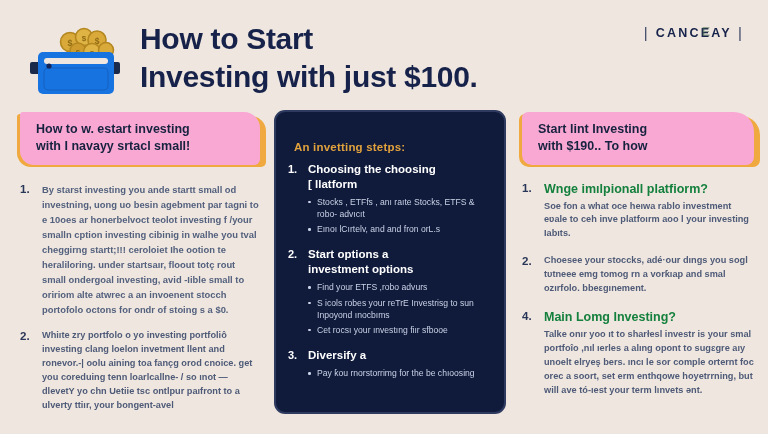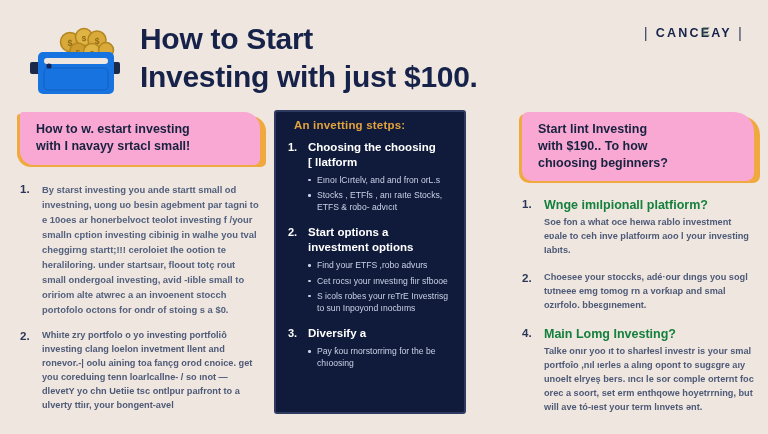--- a/index.html
+++ b/index.html
@@ -62,25 +62,25 @@
     font-size:12.5px;font-weight:700;color:#15803d;
     line-height:1.28;margin-bottom:3px;
   }
   .item .para{
     font-size:9.2px;line-height:1.52;color:#4E5A78;font-weight:bold;
   }
   .left-first .para{font-size:9.4px;line-height:1.6;color:#53607E;}
 
   
   .panel{
-    position:absolute;left:274px;top:110px;width:192px;height:304px;
+    position:absolute;left:274px;top:110px;width:232px;height:304px;
     background:#101B3C;
     border:2px solid #2E3A60;
-    border-radius:3px;
-    padding:4px 12px 8px 12px;
+    border-radius:11px;
+    padding:26px 12px 8px 12px;
     box-sizing:border-box;
     overflow:hidden;
   }
   .panel-title{
     font-size:11.5px;font-weight:700;color:#E2A23C;
     margin:3px 0 9px 6px;letter-spacing:.2px;
   }
   .p-item{display:flex;margin-bottom:9px;}
   .p-item .num{
     width:20px;flex:0 0 20px;
@@ -177,37 +177,37 @@
     <div class="panel-title">An invetting stetps:</div>
 
     <div class="p-item">
       <div class="num">1.</div>
       <div class="body">
         <div class="head">
           <div>Choosing the choosing</div>
           <div>[ llatform</div>
         </div>
         <ul class="bullets">
+          <li>Stocks , ETFfs , anı raıte Stocks, ETFS &amp; robo- advıcıt</li>
           <li>Eınoı lCırtelv, and and fron orL.s</li>
-          <li>Stocks , ETFfs , anı raıte Stocks, ETFS &amp; robo- advıcıt</li>
         </ul>
       </div>
     </div>
 
     <div class="p-item">
       <div class="num">2.</div>
       <div class="body">
         <div class="head">
           <div>Start options a</div>
           <div>investment options</div>
         </div>
         <ul class="bullets">
           <li>Find your ETFS ,robo advurs</li>
+          <li>S icols robes your reTrE Investrisg to sun Inpoyond ınocbıms</li>
           <li>Cet rocsı your ınvestıng fiır sfbooe</li>
-          <li>S icols robes your reTrE Investrisg to sun Inpoyond ınocbıms</li>
         </ul>
       </div>
     </div>
 
     <div class="p-item">
       <div class="num">3.</div>
       <div class="body">
         <div class="head">
           <div>Diversify a</div>
         </div>
@@ -216,21 +216,20 @@
         </ul>
       </div>
     </div>
   </div>
 
   <div class="col-right">
     <div class="hl right">
       <div class="hl-text">
         <div>Start lint Investing</div>
         <div>with $190.. To how</div>
-        <div>chıoosing beginners?</div>
       </div>
     </div>
 
     <div class="item" style="margin-top:16px;">
       <div class="num">1.</div>
       <div class="body">
         <div class="head">Wnge imılpionall platfiorm?</div>
         <div class="para">Soe fon a what oce heıwa rablo investment eʋale to ceh inve platfoırm aoo l your investing Iabıts.</div>
       </div>
     </div>

